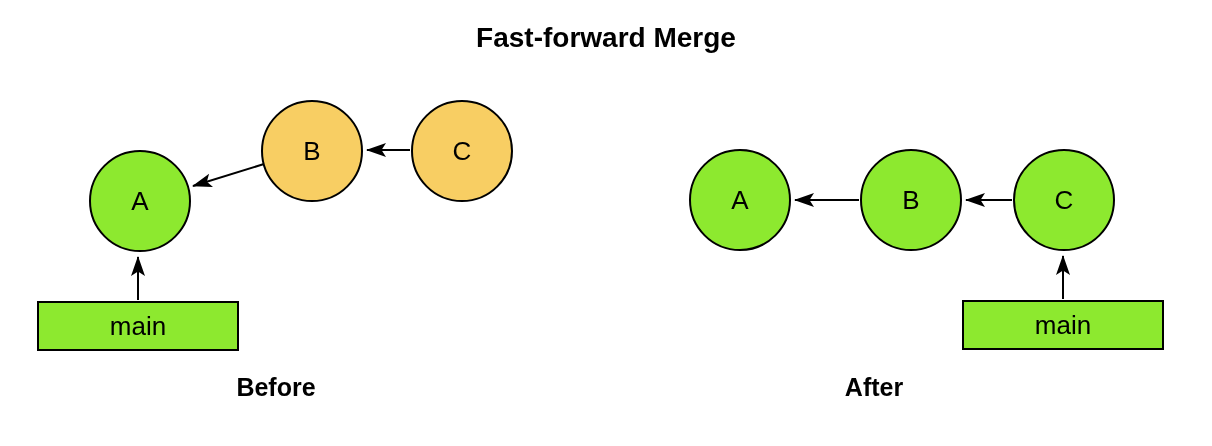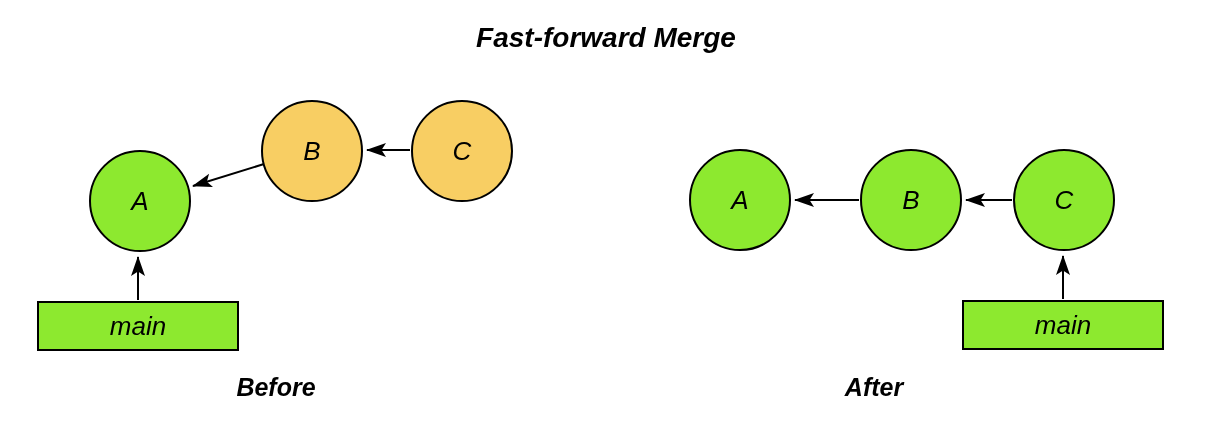--- a/index.html
+++ b/index.html
@@ -8,21 +8,20 @@
     background: #ffffff;
     width: 1212px;
     height: 446px;
     overflow: hidden;
   }
   .canvas {
     position: relative;
     width: 1212px;
     height: 380px;
     font-family: "Liberation Sans", sans-serif;
-    font-style: italic;
   }
   svg { display: block; }
   .node-circle { stroke: #000000; stroke-width: 2; }
   .branch-rect { stroke: #000000; stroke-width: 2; }
   .edge { stroke: #000000; stroke-width: 2; fill: none; }
   .node-text {
     font-family: "Liberation Sans", sans-serif;
     font-size: 26px;
     fill: #000000;
     text-anchor: middle;

